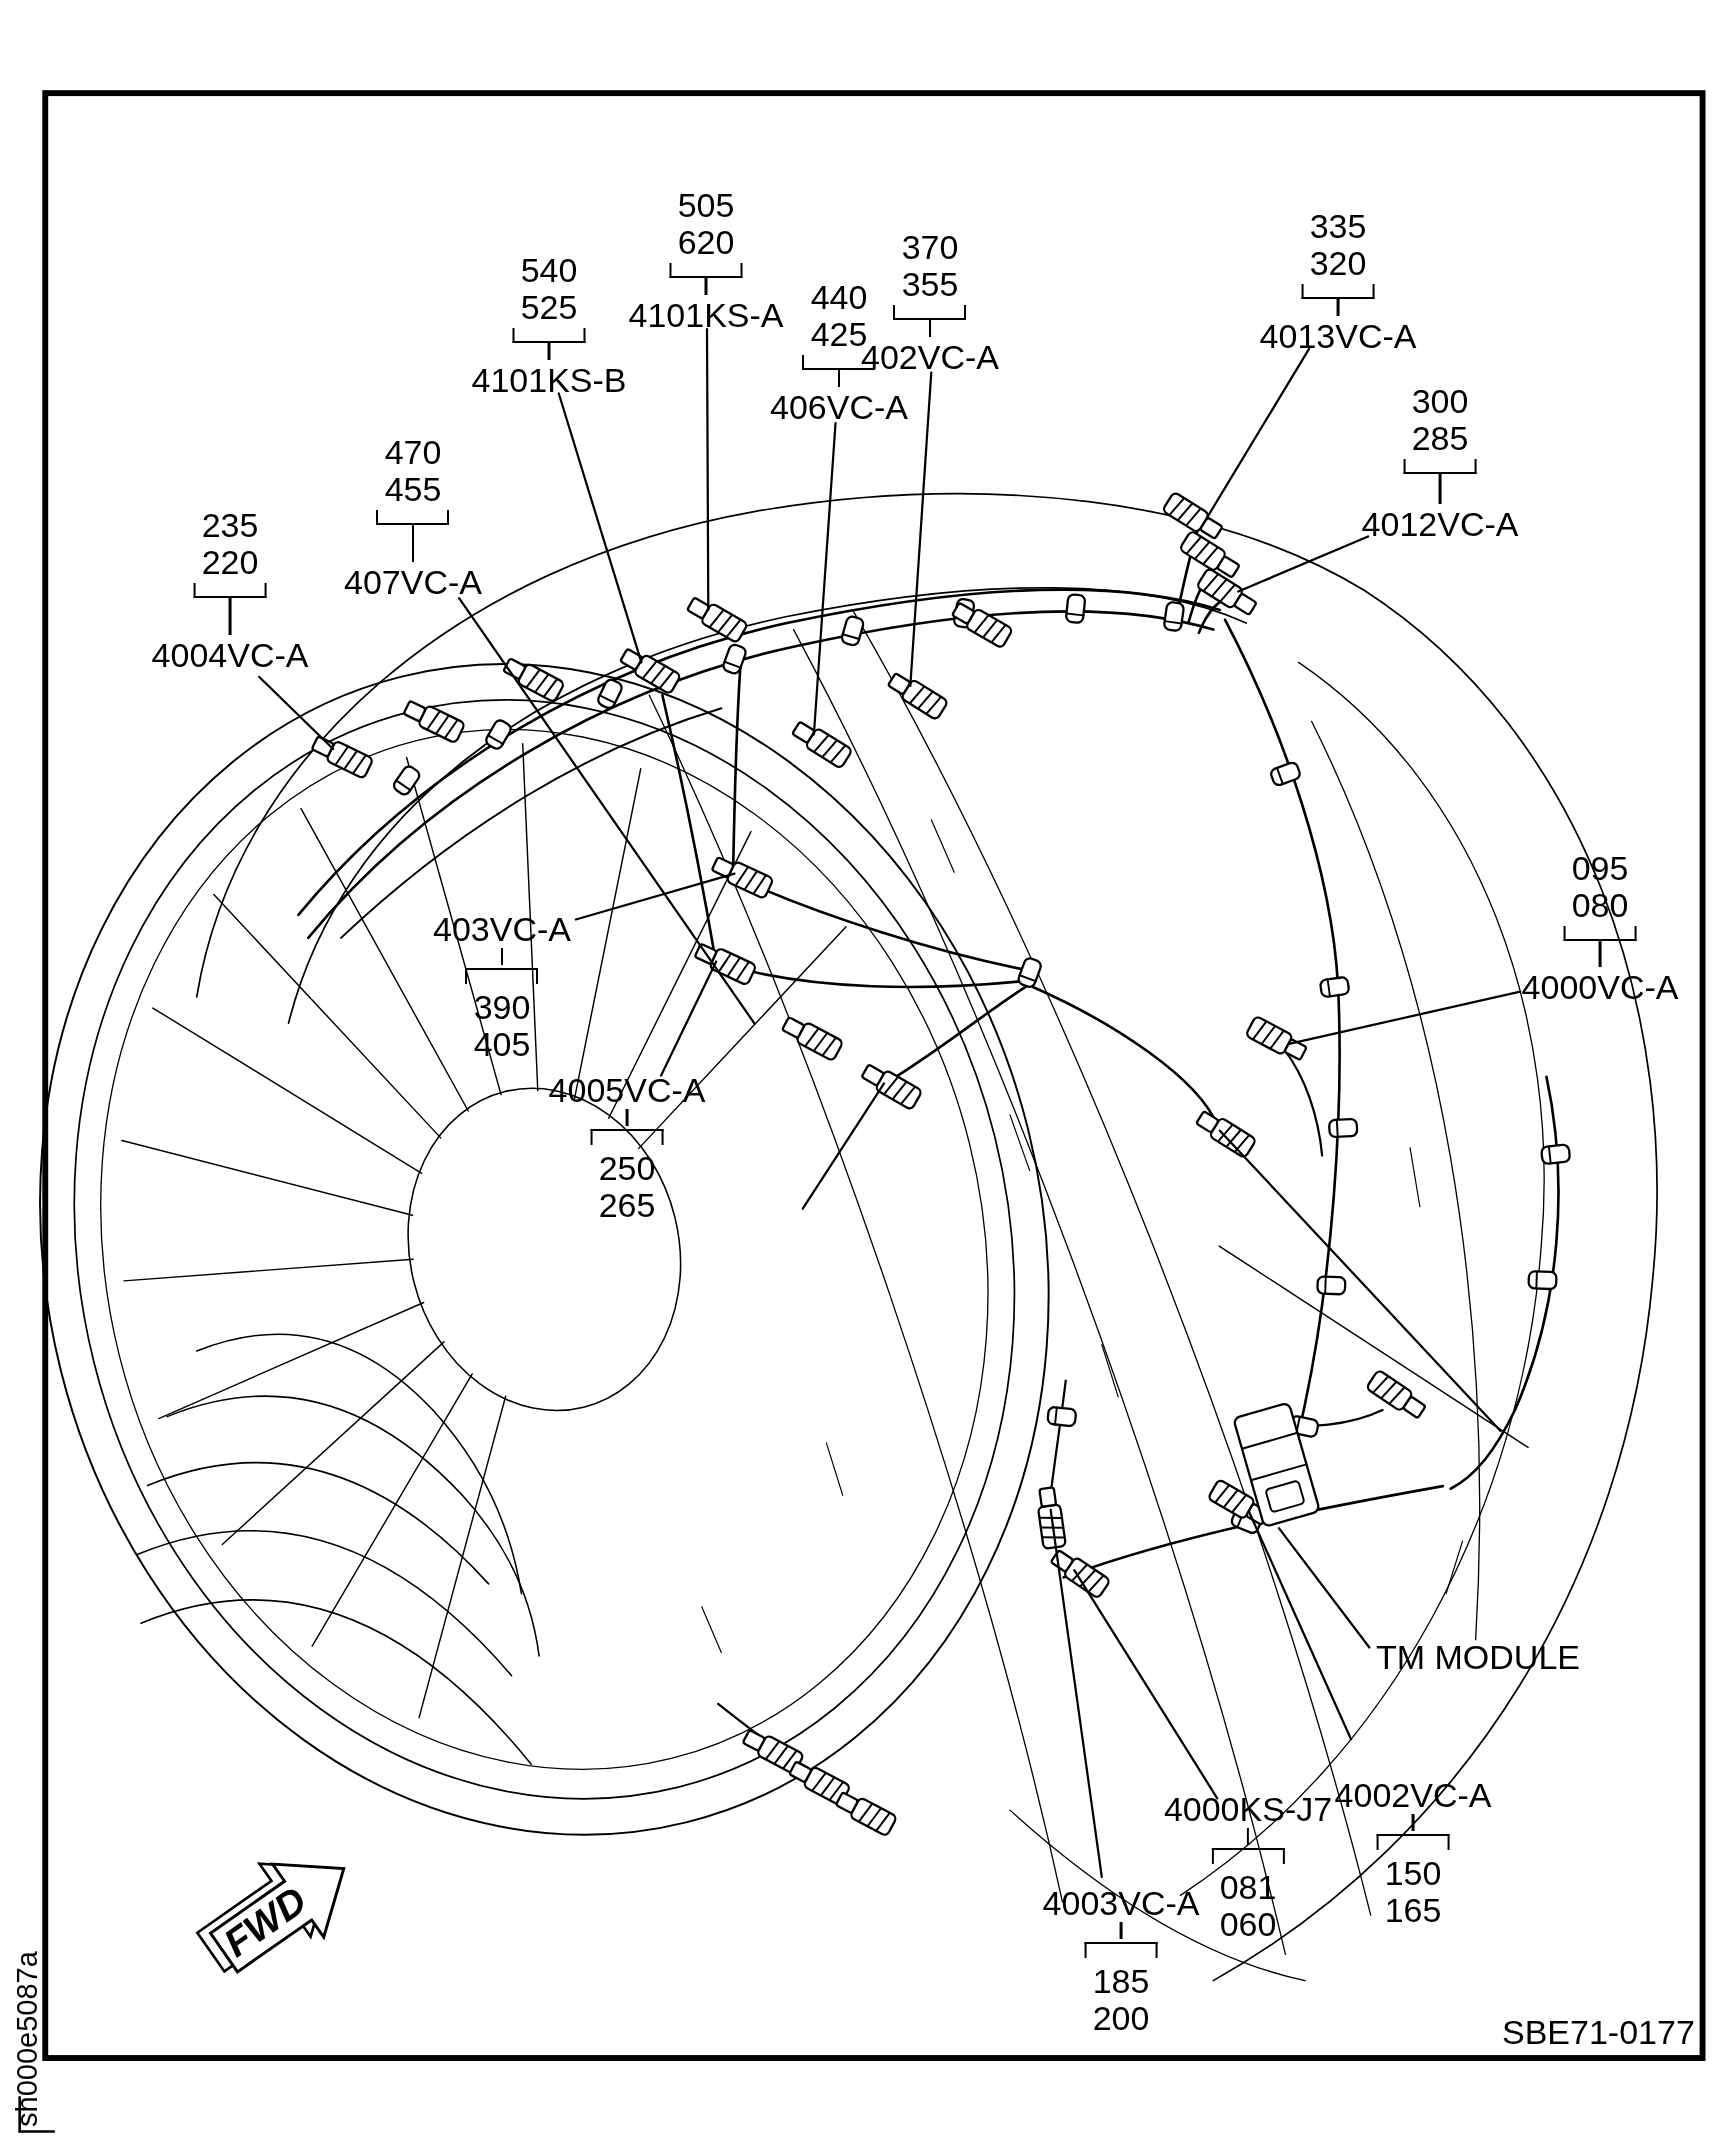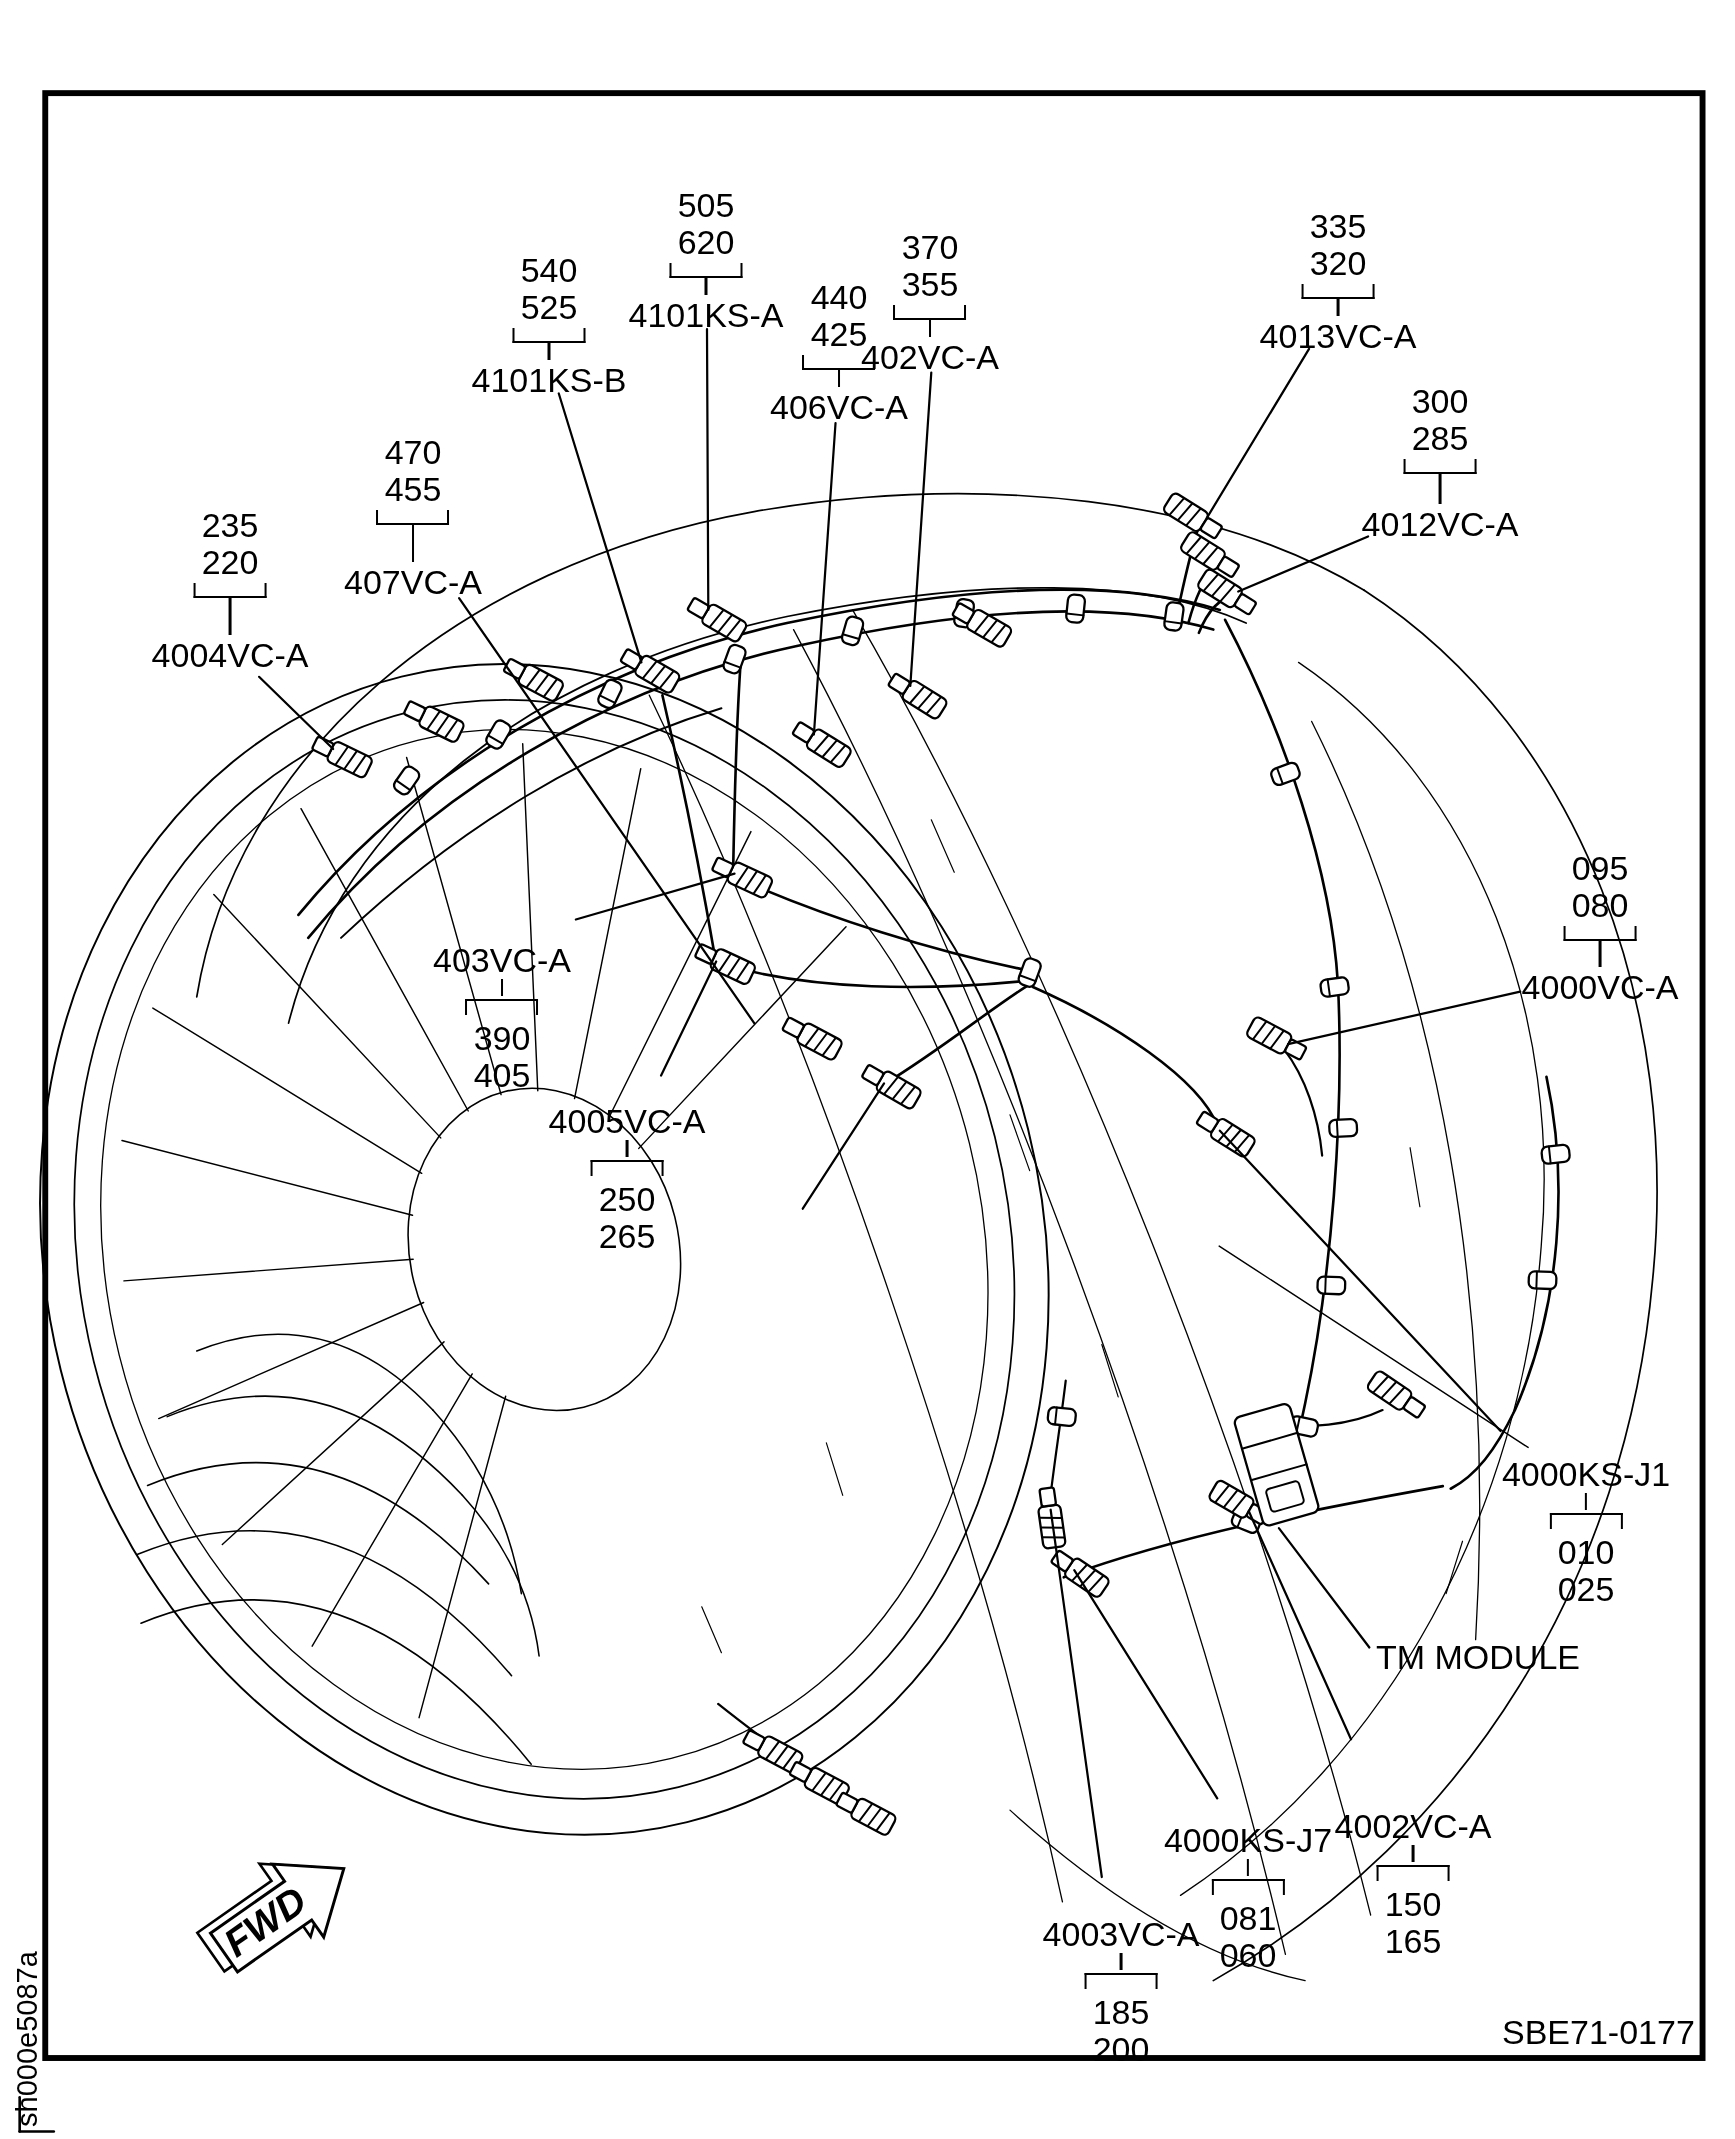--- a/index.html
+++ b/index.html
@@ -7,21 +7,21 @@
     position:relative;width:1736px;height:2140px;background:#ffffff;overflow:hidden;
     font-family:"Liberation Sans", sans-serif;color:#000;
   }
   #art{position:absolute;left:0;top:0;width:1736px;height:2140px;}
   .callout{
     position:absolute;display:flex;flex-direction:column;align-items:center;
     transform:translateX(-50%);font-size:34px;line-height:1.0;
     text-align:center;white-space:nowrap;
   }
   .num{height:37px;display:flex;align-items:center;}
-  .lbl{height:37px;display:flex;align-items:center;margin-top:31px;}
+  .lbl{height:37px;display:flex;align-items:center;}
   .bracket{height:15.7px;box-sizing:border-box;margin-top:2.6px;}
   .bracket.up{border-left:2.6px solid #000;border-right:2.6px solid #000;border-bottom:2.6px solid #000;}
   .bracket.down{border-left:2.6px solid #000;border-right:2.6px solid #000;border-top:2.6px solid #000;}
   .stem{width:2.6px;height:17px;background:#000;}
   .lbl + .stem{margin-top:1.3px;}
   .stem + .lbl{margin-top:1.3px;}
   .bracket + .num{margin-top:5px;}
   .freetext{position:absolute;font-size:34px;line-height:1.0;white-space:nowrap;}
   #sheet-id{
     position:absolute;left:10.5px;top:2127px;font-size:29px;
@@ -308,27 +308,20 @@
 
   <div class="callout" style="left:627px;top:1071px">
     <div class="lbl">4005VC-A</div>
     <div class="stem"></div>
     <div class="bracket down" style="width:73px"></div>
     <div class="num">250</div>
     <div class="num">265</div>
   </div>
 
 
-  <div class="callout" style="left:1586px;top:1424px">
-    <div class="lbl">4000KS-J1</div>
-    <div class="stem"></div>
-    <div class="bracket down" style="width:73px"></div>
-    <div class="num">010</div>
-    <div class="num">025</div>
-  </div>
 
   <div class="callout" style="left:1413px;top:1776px">
     <div class="lbl">4002VC-A</div>
     <div class="stem"></div>
     <div class="bracket down" style="width:73px"></div>
     <div class="num">150</div>
     <div class="num">165</div>
   </div>
 
   <div class="callout" style="left:1248px;top:1790px">

